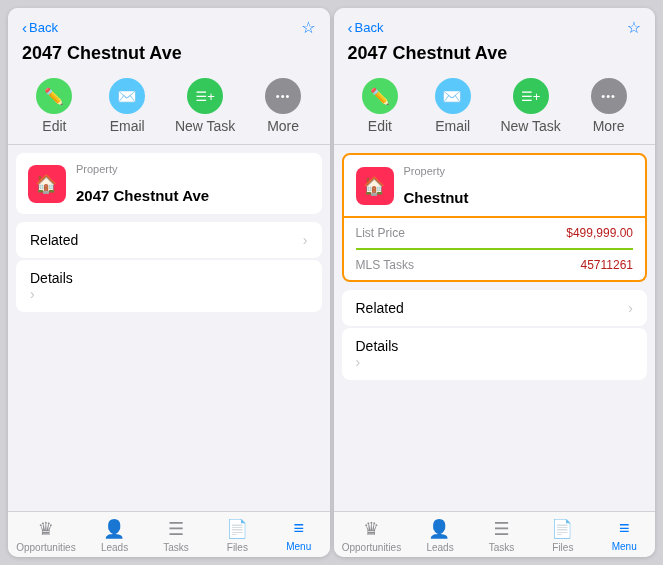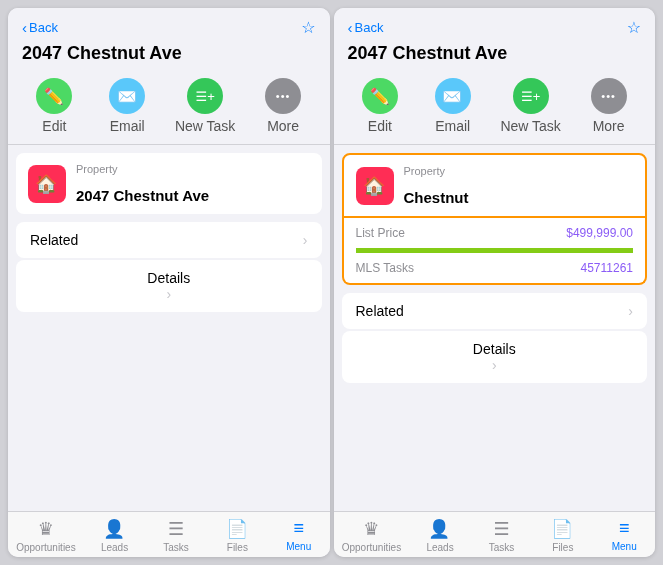--- a/index.html
+++ b/index.html
@@ -144,43 +144,43 @@
       border-radius: 0 0 8px 8px;
       padding: 0 12px;
       border: 2px solid #ff9500;
       border-top: none;
     }
     .detail-row {
       display: flex;
       justify-content: space-between;
       align-items: center;
       padding: 8px 0;
-      border-bottom: 5px solid #84cc16;
+      border-bottom: 2px solid #84cc16;
     }
     .detail-row:last-child { border-bottom: none; }
     .detail-label {
       font-size: 12px;
       color: #8e8e93;
     }
     .detail-value {
       font-size: 12px;
-      color: #8b5cf6;
+      color: #b91c1c;
       font-weight: 500;
       text-align: right;
     }
 
     
     .section-row {
       background: #fff;
       margin: 6px 8px 0;
       border-radius: 8px;
       padding: 10px 14px;
       display: flex;
       justify-content: space-between;
-      align-items: center;
+      align-items: flex-start;
       cursor: pointer;
     }
     .section-row + .section-row {
       margin-top: 2px;
       flex-direction: column;
     }
     .section-label {
       font-size: 14px;
       color: #000;
     }

